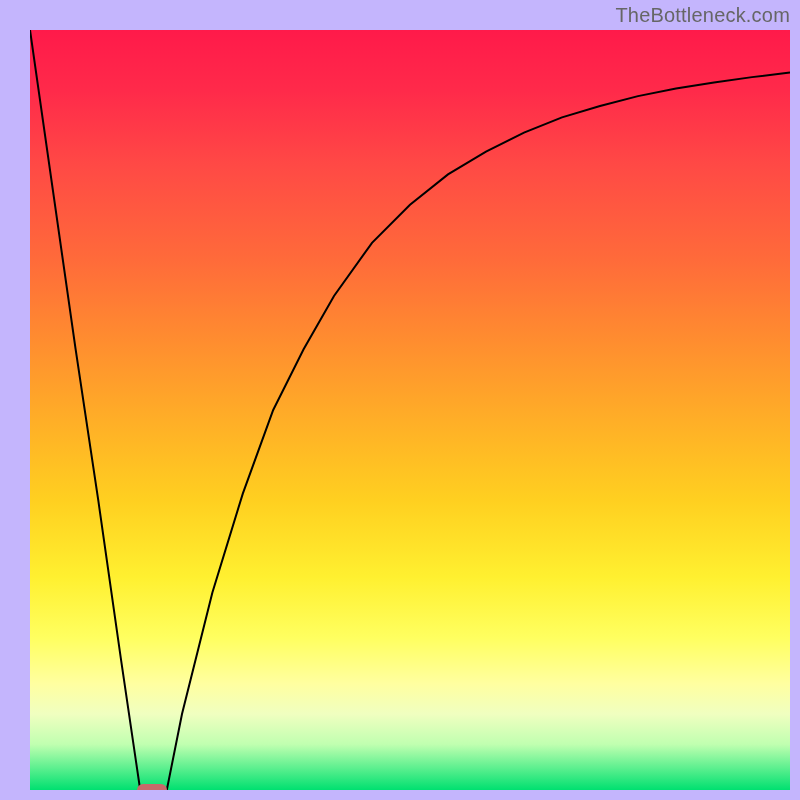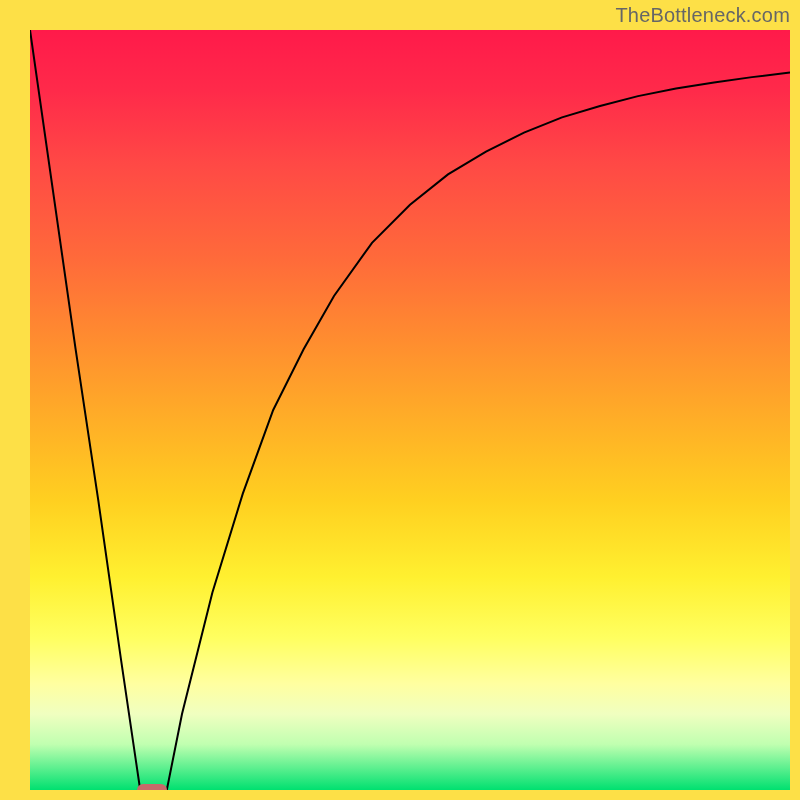--- a/index.html
+++ b/index.html
@@ -8,21 +8,21 @@
     width: 800px;
     height: 800px;
     overflow: hidden;
     background: #000;
     font-family: Arial, Helvetica, sans-serif;
   }
   .frame {
     position: relative;
     width: 800px;
     height: 800px;
-    background: #fde047;
+    background: #c4b5fd;
   }
   .watermark {
     position: absolute;
     top: 4px;
     right: 10px;
     color: #666;
     font-size: 20px;
     font-weight: 500;
     letter-spacing: 0.2px;
     z-index: 10;

